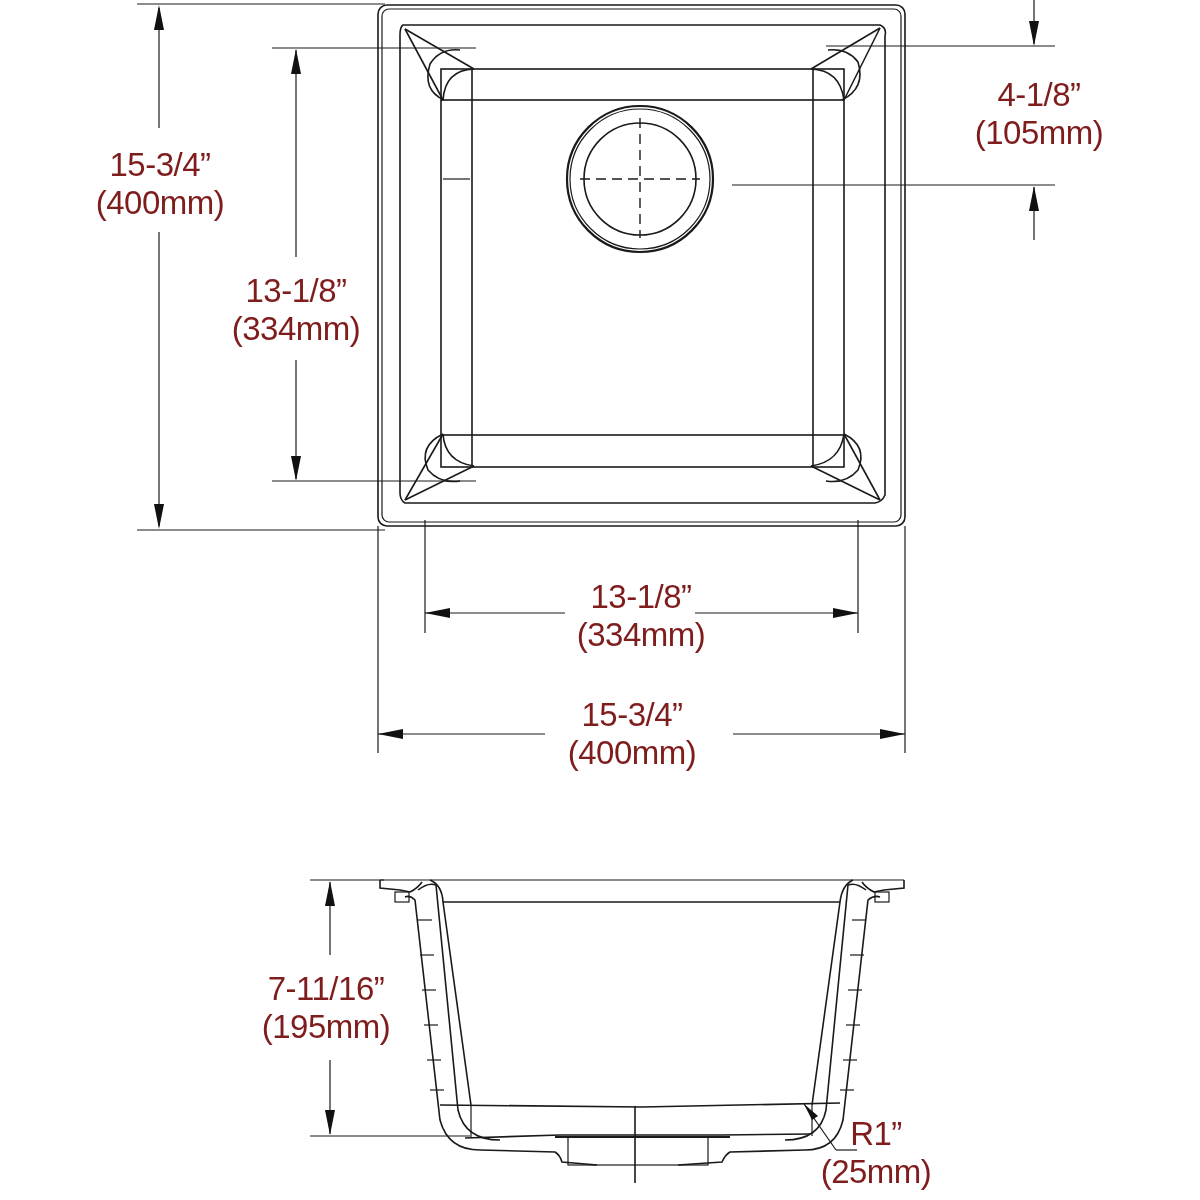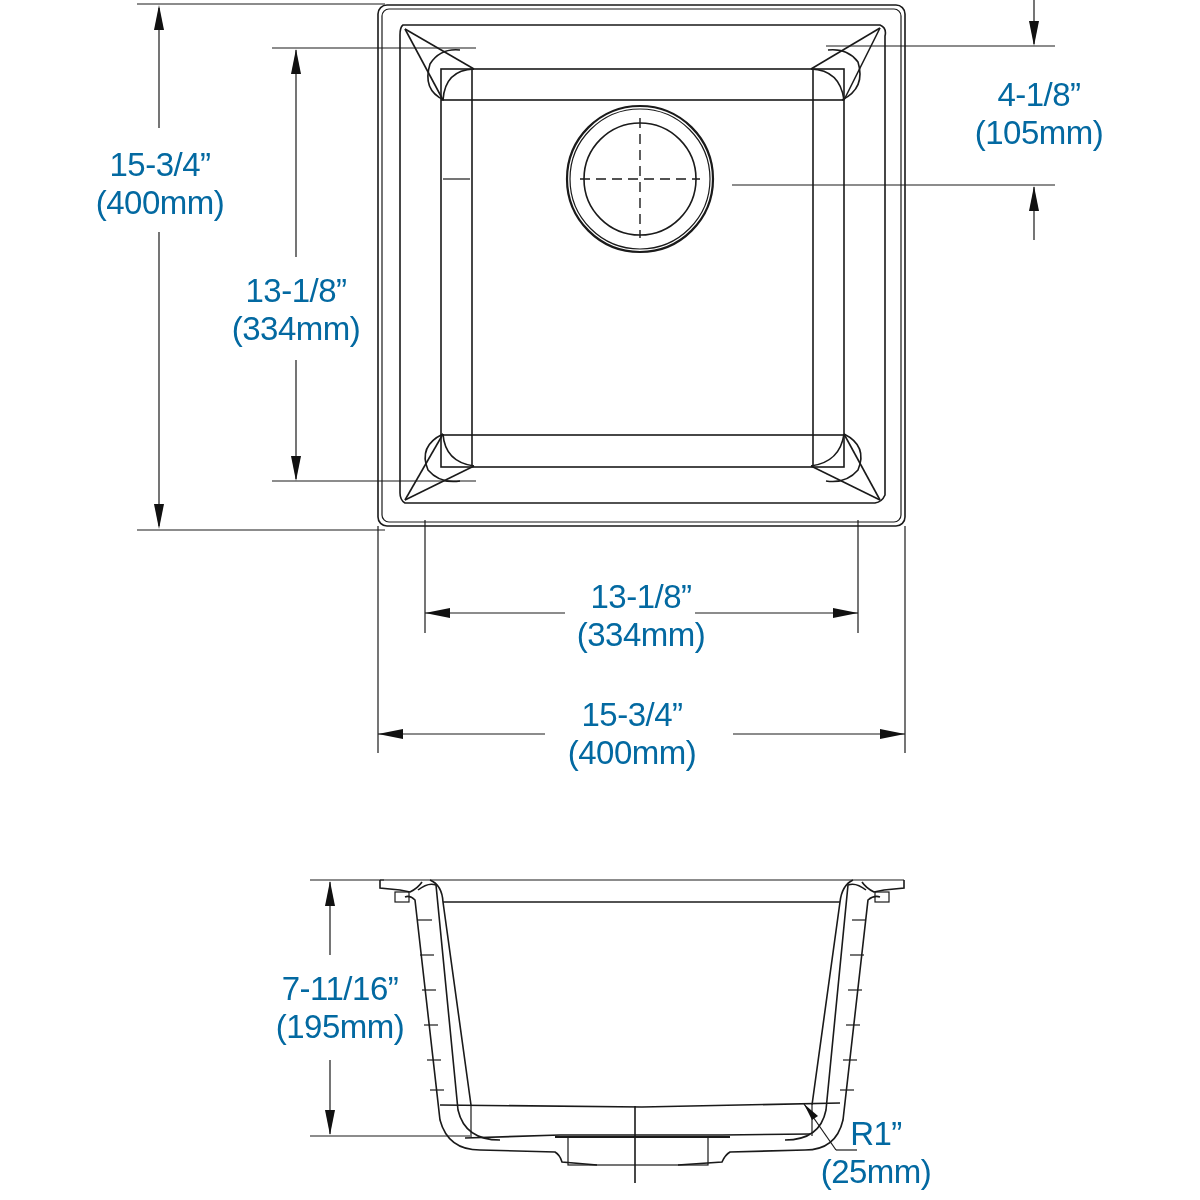--- a/index.html
+++ b/index.html
@@ -4,21 +4,21 @@
 <style>
   html, body { margin: 0; padding: 0; background: #ffffff; }
   body { width: 1200px; height: 1200px; position: relative; overflow: hidden; }
   #drawing { position: absolute; left: 0; top: 0; width: 1200px; height: 1200px; }
   .ln { stroke: #1a1a1a; stroke-width: 1.6; fill: none; }
   .ln2 { stroke: #1a1a1a; stroke-width: 2.2; fill: none; }
   .thin { stroke: #1a1a1a; stroke-width: 1.2; fill: none; }
   .dash { stroke: #1a1a1a; stroke-width: 1.4; fill: none; stroke-dasharray: 10 6; }
   .arrow { fill: #111; stroke: none; }
   .lbl {
-    position: absolute; text-align: center; color: #0369a1;
+    position: absolute; text-align: center; color: #7f1d1d;
     font-family: "Liberation Sans", sans-serif; font-size: 33px; line-height: 38px;
     transform: translateX(-50%); white-space: nowrap; letter-spacing: -0.5px;
     font-stretch: condensed;
   }
   .lbl span { display: block; }
 </style>
 </head>
 <body>
 
 <svg id="drawing" viewBox="0 0 1200 1200" xmlns="http://www.w3.org/2000/svg">
@@ -190,20 +190,20 @@
   <span>(105mm)</span>
 </div>
 <div class="lbl" style="left:641px; top:578px;">
   <span>13-1/8”</span>
   <span>(334mm)</span>
 </div>
 <div class="lbl" style="left:632px; top:696px;">
   <span>15-3/4”</span>
   <span>(400mm)</span>
 </div>
-<div class="lbl" style="left:340px; top:970px;">
+<div class="lbl" style="left:326px; top:970px;">
   <span>7-11/16”</span>
   <span>(195mm)</span>
 </div>
 <div class="lbl" style="left:876px; top:1115px;">
   <span>R1”</span>
   <span>(25mm)</span>
 </div>
 
 </body></html>

